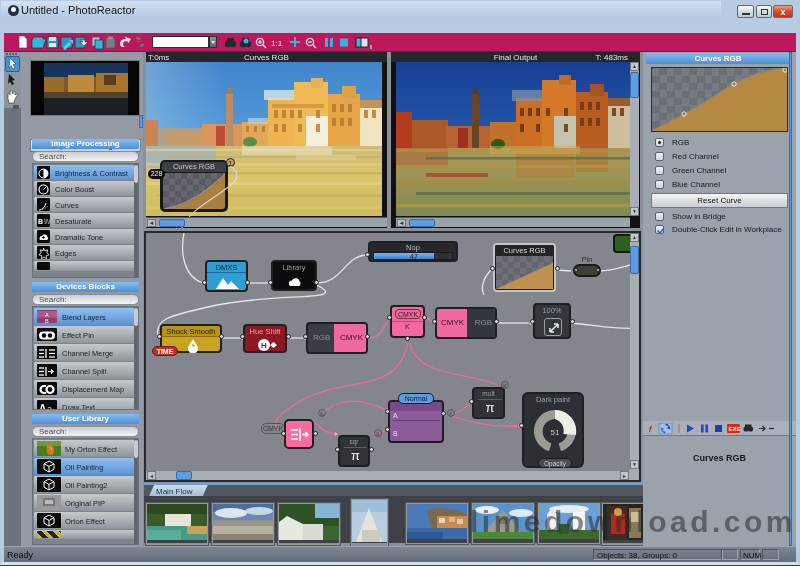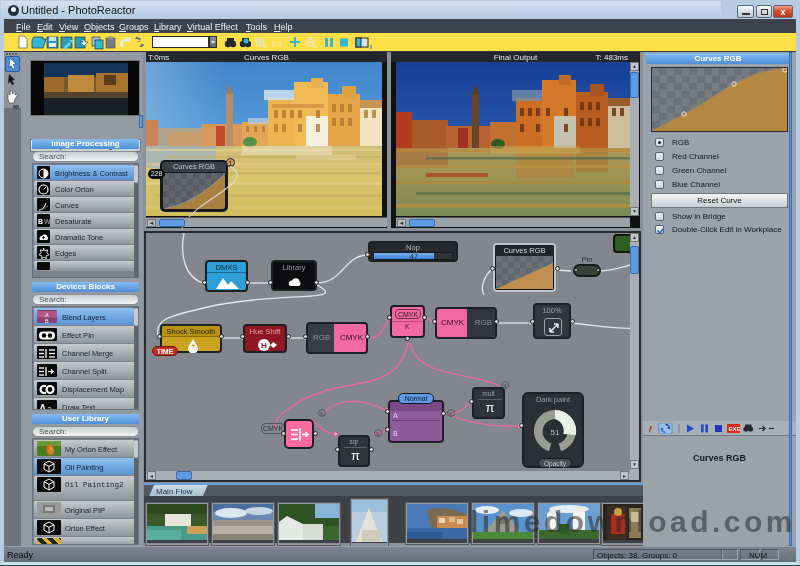--- a/index.html
+++ b/index.html
@@ -8,21 +8,21 @@
 .abs{position:absolute;}
 
 #title{left:1px;top:1px;width:720px;height:18px;background:linear-gradient(#d3e2f2,#c2d6ea 50%,#b2c9e2);}
 #title .txt{left:20px;top:3px;font-size:11px;color:#111;}
 .winbtn{top:4px;height:13px;border:1px solid #5a6a7a;border-radius:2px;background:linear-gradient(#fdfdfd,#d8dde4 45%,#c0c8d2);}
 #closebtn{background:linear-gradient(#f0a088,#d25030 45%,#c03818);}
 
 #menubar{left:4px;top:19px;width:792px;height:14px;background:#3e434b;color:#f2f2f2;font-size:9px;}
 #menubar span{position:absolute;top:3px;}
 
-#toolbar{left:4px;top:33px;width:792px;height:19px;background:#fde047;border-bottom:1px solid #35383d;}
+#toolbar{left:4px;top:33px;width:792px;height:19px;background:#be185d;border-bottom:1px solid #35383d;}
 
 #client{left:4px;top:52px;width:792px;height:494px;background:#8a919b;}
 
 #status{left:4px;top:546px;width:792px;height:16px;background:linear-gradient(#7d8692,#626b78);font-size:9px;color:#0a0a0a;border-top:1px solid #98a2ae;}
 .sunk{position:absolute;top:2px;height:11px;border:1px solid;border-color:#4e5662 #9aa4b0 #9aa4b0 #4e5662;font-size:8px;color:#111;}
 
 .hdr{position:absolute;height:10px;background:linear-gradient(#85bdf2,#4f8ed6);color:#fff;font-size:8px;font-weight:bold;text-align:center;line-height:10px;border-radius:1px;}
 .search{position:absolute;height:11px;border-radius:6px;background:linear-gradient(#c9cdd1,#f2f4f5);border:1px solid #888f96;color:#4a4f55;font-size:8px;line-height:10px;padding-left:6px;}
 .list{position:absolute;background:#7c838c;border:1px solid #6a717a;overflow:hidden;}
 .row{position:relative;height:15px;margin:1px;background:linear-gradient(#c6cacd,#8f959b);border-radius:1px;}
@@ -50,31 +50,20 @@
     <div class="abs" style="left:7px;top:4px;width:11px;height:11px;border-radius:50%;background:#23313f;"></div>
     <div class="abs" style="left:9.5px;top:6px;width:5px;height:5px;border-radius:50%;background:#f0f4f8;"></div>
     <div class="abs txt">Untitled - PhotoReactor</div>
     <div class="abs winbtn" style="left:736px;width:17px;">
         <div class="abs" style="left:4px;top:7px;width:8px;height:2px;background:#333;"></div>
       </div>
     <div class="abs winbtn" style="left:755px;width:16px;">
         <div class="abs" style="left:4px;top:3px;width:7px;height:6px;border:1px solid #333;"></div>
       </div>
     <div class="abs winbtn" id="closebtn" style="left:772px;width:20px;color:#fff;font-size:9px;font-weight:bold;text-align:center;line-height:12px;">x</div>
-  </div>
-  <div id="menubar" class="abs">
-    <span style="left:12px;"><u>F</u>ile</span>
-      <span style="left:33px;"><u>E</u>dit</span>
-      <span style="left:55px;"><u>V</u>iew</span>
-    <span style="left:80px;"><u>O</u>bjects</span>
-      <span style="left:115px;"><u>G</u>roups</span>
-      <span style="left:150px;"><u>L</u>ibrary</span>
-    <span style="left:183px;"><u>V</u>irtual Effect</span>
-      <span style="left:242px;"><u>T</u>ools</span>
-      <span style="left:270px;"><u>H</u>elp</span>
   </div>
   <div id="toolbar" class="abs">
     <svg class="abs" style="left:10px;top:2px;" width="380" height="15" viewBox="0 0 380 15">
       <g>
         <path d="M5 1h5l3 3v9H5z" fill="#fff" stroke="#555" stroke-width=".7"></path>
         <path d="M18 5l2-3h9v2h3l-3 9H18z" fill="#35b6d6" stroke="#14313c" stroke-width=".7"></path>
         <rect x="33" y="2" width="11" height="11" fill="#2d9cba" stroke="#14313c" stroke-width=".7"></rect>
           <rect x="35" y="2" width="7" height="4" fill="#cfe3ea"></rect>
           <rect x="35" y="8" width="7" height="4" fill="#e8eef0"></rect>
         <rect x="47" y="2" width="11" height="11" fill="#2d9cba" stroke="#14313c" stroke-width=".7"></rect>
@@ -178,21 +167,21 @@
                 <circle cx="6.5" cy="6.5" r="4.5" fill="none" stroke="#fff"></circle>
                 <path d="M6.5 2a4.5 4.5 0 010 9z" fill="#fff"></path>
               </svg></div>
             <div class="tx" style="color:#10253c;">Brightness &amp; Contrast</div>
           </div>
         <div class="row">
             <div class="ic"><svg width="13" height="13">
                 <circle cx="6.5" cy="6.5" r="4.5" fill="none" stroke="#fff" stroke-width="1.2"></circle>
                 <path d="M6.5 6.5L9 4" stroke="#fff"></path>
               </svg></div>
-            <div class="tx">Color Orton</div>
+            <div class="tx">Color Boost</div>
           </div>
         <div class="row">
             <div class="ic"><svg width="13" height="13">
                 <path d="M2 11q5 0 7-7" fill="none" stroke="#fff"></path>
                 <path d="M2 11q7-1 9-4" fill="none" stroke="#aaa" stroke-width=".6"></path>
               </svg></div>
             <div class="tx">Curves</div>
           </div>
         <div class="row">
             <div class="ic"><svg width="13" height="13">
@@ -300,21 +289,21 @@
           </div>
         <div class="row sel" style="height:17px;">
             <div class="ic" style="width:24px;height:15px;"><svg width="24" height="15" viewBox="0 0 24 15">
                 <g fill="none" stroke="#fff" stroke-width="1">
                   <path d="M12 2l5 2.8v5.4L12 13l-5-2.8V4.8z"></path>
                   <path d="M7 4.8l5 2.6 5-2.6M12 7.4V13"></path>
                 </g>
               </svg></div>
             <div class="tx" style="left:31px;top:5px;color:#10253c;">Oil Painting</div>
           </div>
-        <div class="row" style="height:24px;font-family:Liberation Mono, monospace;">
+        <div class="row" style="height:17px;">
             <div class="ic" style="width:24px;height:15px;"><svg width="24" height="15" viewBox="0 0 24 15">
                 <g fill="none" stroke="#fff" stroke-width="1">
                   <path d="M12 2l5 2.8v5.4L12 13l-5-2.8V4.8z"></path>
                   <path d="M7 4.8l5 2.6 5-2.6M12 7.4V13"></path>
                 </g>
               </svg></div>
             <div class="tx" style="left:31px;top:5px;">Oil Painting2</div>
           </div>
         <div class="row" style="height:17px;">
             <div class="ic" style="width:24px;height:15px;background:#888;"><svg width="24" height="15">
@@ -868,21 +857,21 @@
       <div class="abs" style="left:0;top:384px;width:153px;height:110px;background:#9aa2aa;">
         <div class="abs" style="left:0;top:17px;width:153px;text-align:center;font-size:9px;font-weight:bold;color:#15181c;">Curves RGB</div>
       </div>
     </div>
     <div class="abs" style="left:785px;top:0;width:3px;height:494px;background:#5d9be2;border:1px solid #3a6aaa;"></div>
   </div>
   <div id="status" class="abs">
     <span class="abs" style="left:3px;top:3px;">Ready</span>
     <div class="sunk" style="left:589px;width:130px;padding:1px 3px;">Objects: 38, Groups: 0</div>
     <div class="sunk" style="left:717px;width:17px;"></div>
-    <div class="sunk" style="left:736px;width:20px;padding:1px 8px;">NUM</div>
+    <div class="sunk" style="left:736px;width:20px;padding:1px 2px;">NUM</div>
     <div class="sunk" style="left:758px;width:17px;"></div>
     <svg class="abs" style="right:3px;top:5px;" width="10" height="10">
         <g fill="#6a7888">
           <rect x="7" y="7" width="2" height="2"></rect>
           <rect x="7" y="3.5" width="2" height="2"></rect>
           <rect x="3.5" y="7" width="2" height="2"></rect>
           <rect x="7" y="0" width="2" height="2"></rect>
           <rect x="3.5" y="3.5" width="2" height="2"></rect>
           <rect x="0" y="7" width="2" height="2"></rect>
         </g>

